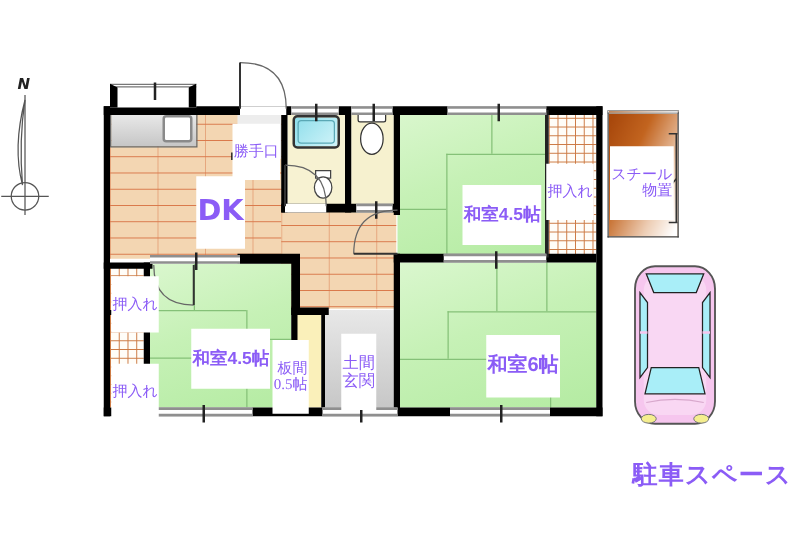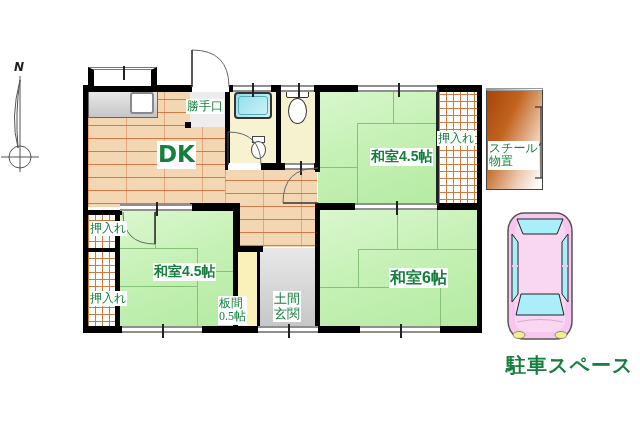--- a/index.html
+++ b/index.html
@@ -27,24 +27,24 @@
   .wall{position:absolute;background:#000;z-index:20;}
   .gap{position:absolute;background:#fff;z-index:21;}
   
   .win{position:absolute;height:7px;background:#fff;border-top:2px solid #8f8f8f;
        border-bottom:2px solid #8f8f8f;z-index:22;}
   .win::after{content:"";position:absolute;left:50%;top:-4px;width:2px;height:14px;background:#222;}
   .tl{position:absolute;background:#85c178;z-index:6;}
   
   .fix{position:absolute;z-index:12;}
   
-  .lbl{position:absolute;background:#fff;color:#15803d;white-space:nowrap;z-index:40;
-       line-height:1.12;padding:1px 1px;}
+  .lbl{position:absolute;background:#fff;color:#8b5cf6;white-space:nowrap;z-index:40;
+       line-height:1.12;padding:16px 1px;}
   .bold{font-weight:bold;margin-left:16px;}
-  .ctr{text-align:left;margin-top:24px;}
+  .ctr{text-align:right;}
   svg.overlay{position:absolute;left:0;top:0;width:640px;height:432px;z-index:30;pointer-events:none;}
   .nolabel-bg{background:transparent;}
 </style>
 </head>
 <body>
 
 <div id="scene">
 
   <div class="room wood" style="left:88px;top:86px;width:140px;height:121px;"></div>
   <div class="room wood" style="left:225px;top:167px;width:92px;height:80px;"></div>

